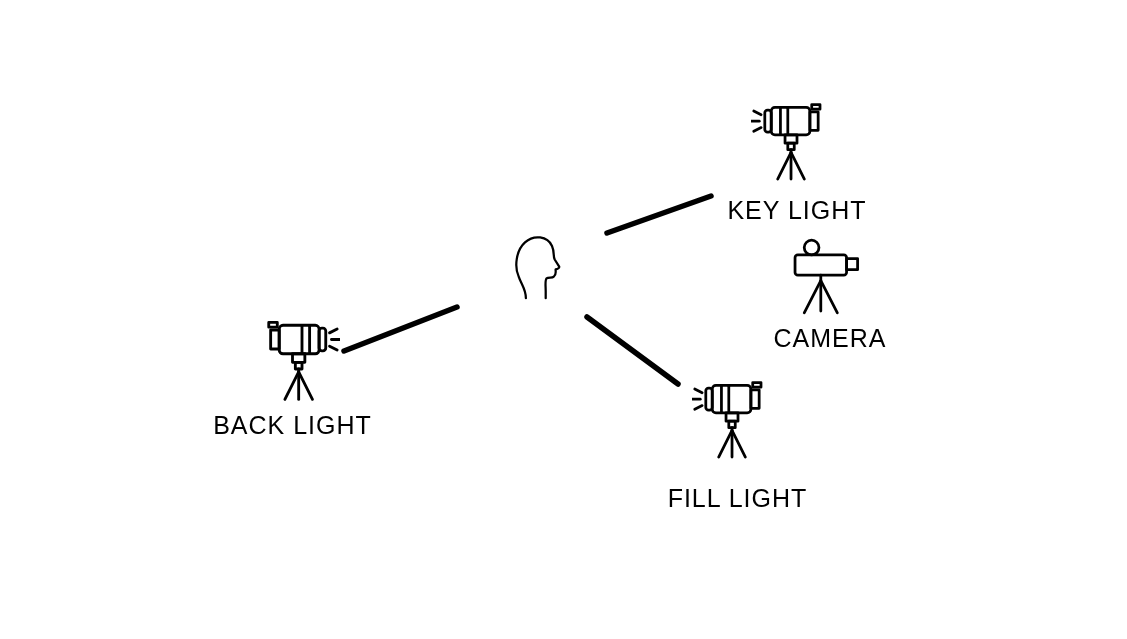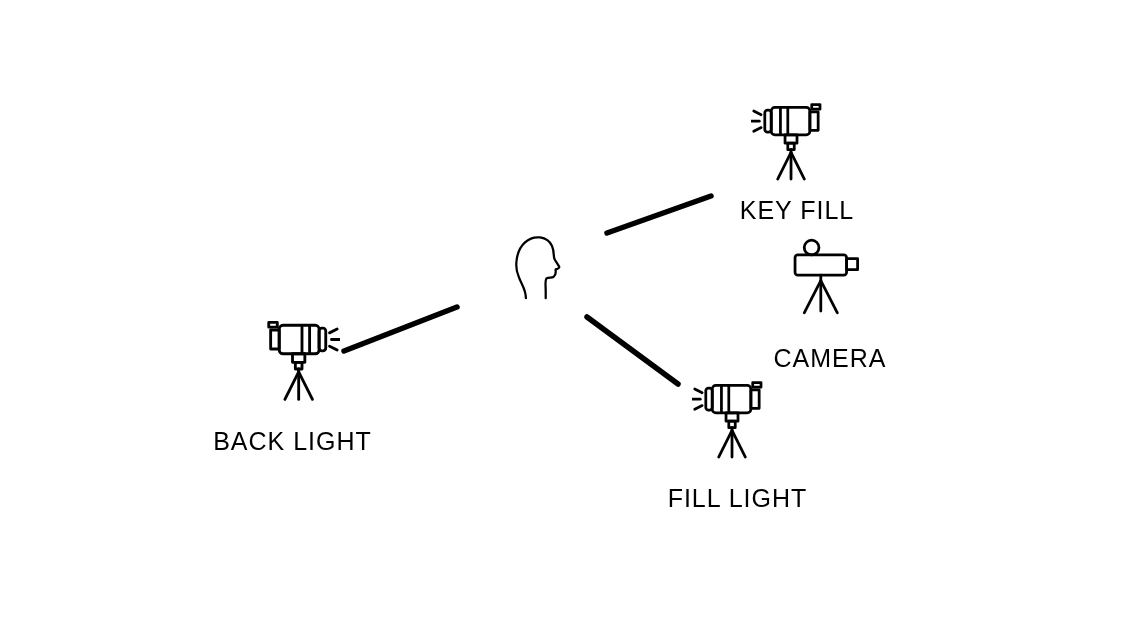--- a/index.html
+++ b/index.html
@@ -89,35 +89,35 @@
   <div class="node" style="left:505px; top:228px;">
     <svg class="icon-svg" width="58" height="72" viewBox="0 0 60 80" style="stroke-width:2.5">
       <path d="M21,78 C21,68 16,63 13,54 C8,43 10,25 20,16 C30,7 45,9 50,20 C53,27 51,31 53,35 L58,43 C58.5,44.5 56,45.5 54,46 C54,49 55,52 52,54 C50,56 46,54 44,56 C42,58 43,64 43,70 L43,78"></path>
     </svg>
   </div>
 
   <div class="node" style="left:722px; top:96px; width:150px;">
     <svg class="icon-svg" width="92" height="88" viewBox="0 0 100 95">
         <use href="#light-sym"></use>
       </svg>
-    <div class="label" style="margin-top:12px;">KEY FILL</div>
+    <div class="label" style="margin-top:12px;">KEY LIGHT</div>
   </div>
 
   <div class="node" style="left:755px; top:234px; width:150px;">
     <svg class="icon-svg" width="92" height="86" viewBox="0 0 100 90">
         <use href="#camera-sym"></use>
       </svg>
-    <div class="label" style="margin-top:24px;">CAMERA</div>
+    <div class="label" style="margin-top:4px;">CAMERA</div>
   </div>
 
   <div class="node" style="left:210px; top:313px; width:165px;">
     <svg class="icon-svg mirrored" width="95" height="92" viewBox="0 0 100 95">
         <use href="#light-sym"></use>
       </svg>
-    <div class="label" style="margin-top:22px;">BACK LIGHT</div>
+    <div class="label" style="margin-top:6px;">BACK LIGHT</div>
   </div>
 
   <div class="node" style="left:655px; top:372px; width:165px;align-items:center;">
     <svg class="icon-svg" width="92" height="92" viewBox="0 0 100 95">
         <use href="#light-sym"></use>
       </svg>
     <div class="label" style="margin-top:20px;">FILL LIGHT</div>
   </div>
 
 </div>

